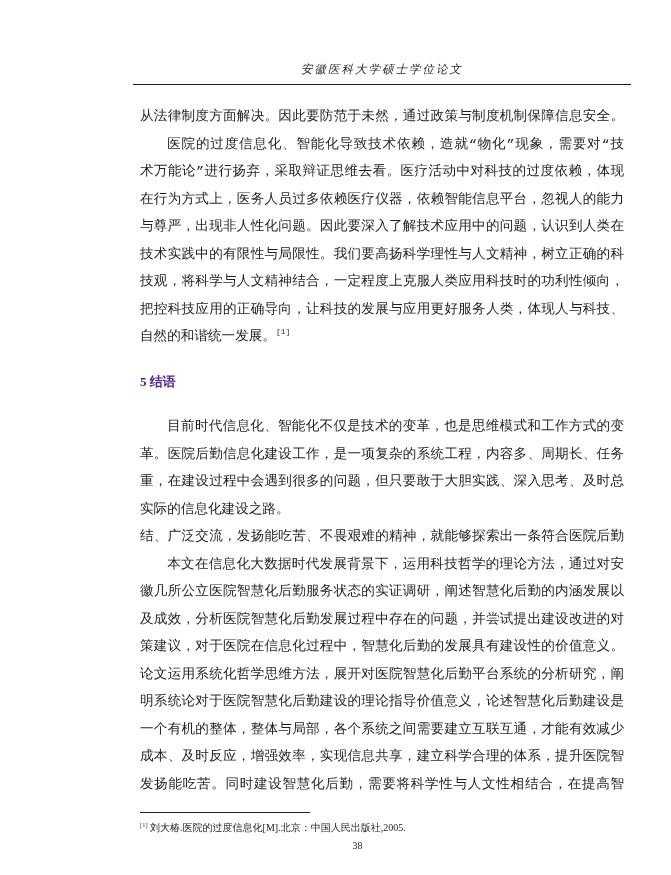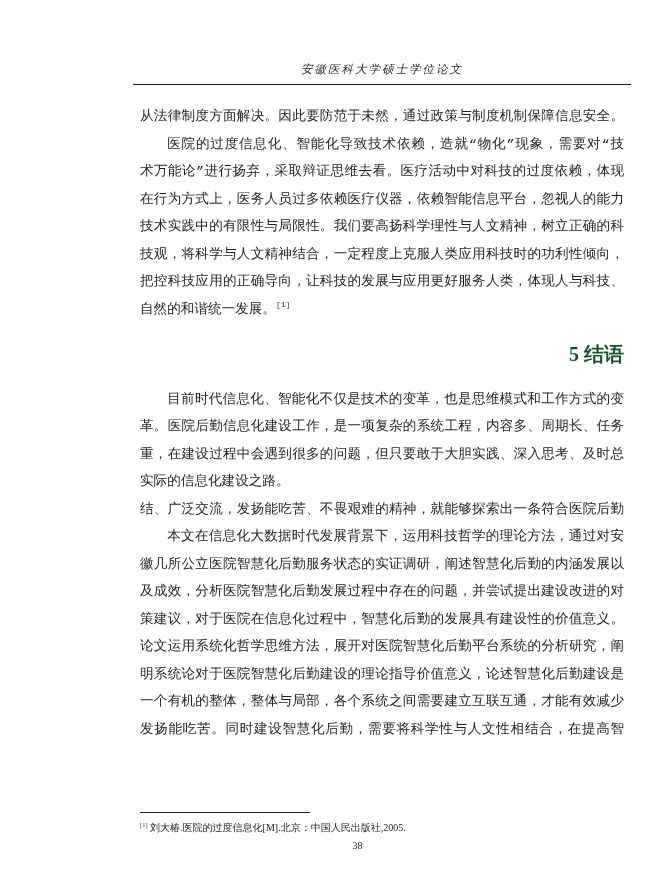--- a/index.html
+++ b/index.html
@@ -44,26 +44,25 @@
     white-space: normal;
     font-family: Liberation Mono, monospace;
   }
   .j {
     text-align: justify;
     text-align-last: justify;
     text-justify: inter-character;
   }
   .indent { text-indent: 2em; }
   .heading {
-    font-size: 20px;
+    font-size: 13px;
     font-weight: bold;
     line-height: 24px;
     margin: 19px 0 19.5px 0;
-    color: #14532d;
-    text-align: right;
+    color: #4c1d95;
   }
   sup.ref {
     font-size: 8px;
     line-height: 0;
     vertical-align: super;
     color: #333;
   }
   .footnote {
     position: absolute;
     top: 812px;
@@ -99,40 +98,42 @@
   <div class="header-title">安徽医科大学硕士学位论文</div>
   <div class="header-rule"></div>
 
   <div class="content">
 
     <div class="line j">从法律制度方面解决。因此要防范于未然，通过政策与制度机制保障信息安全。</div>
 
     <div class="line j indent">医院的过度信息化、智能化导致技术依赖，造就“物化”现象，需要对“技</div>
     <div class="line j">术万能论”进行扬弃，采取辩证思维去看。医疗活动中对科技的过度依赖，体现</div>
     <div class="line j">在行为方式上，医务人员过多依赖医疗仪器，依赖智能信息平台，忽视人的能力</div>
+    <div class="line j">与尊严，出现非人性化问题。因此要深入了解技术应用中的问题，认识到人类在</div>
     <div class="line j">技术实践中的有限性与局限性。我们要高扬科学理性与人文精神，树立正确的科</div>
     <div class="line j">技观，将科学与人文精神结合，一定程度上克服人类应用科技时的功利性倾向，</div>
     <div class="line j">把控科技应用的正确导向，让科技的发展与应用更好服务人类，体现人与科技、</div>
     <div class="line"><span>自然的和谐统一发展。</span><sup class="ref">[1]</sup></div>
 
     <div class="heading">5 结语</div>
 
     <div class="line j indent">目前时代信息化、智能化不仅是技术的变革，也是思维模式和工作方式的变</div>
     <div class="line j">革。医院后勤信息化建设工作，是一项复杂的系统工程，内容多、周期长、任务</div>
     <div class="line j">重，在建设过程中会遇到很多的问题，但只要敢于大胆实践、深入思考、及时总</div>
     <div class="line">实际的信息化建设之路。</div>
     <div class="line j">结、广泛交流，发扬能吃苦、不畏艰难的精神，就能够探索出一条符合医院后勤</div>
 
     <div class="line j indent">本文在信息化大数据时代发展背景下，运用科技哲学的理论方法，通过对安</div>
     <div class="line j">徽几所公立医院智慧化后勤服务状态的实证调研，阐述智慧化后勤的内涵发展以</div>
     <div class="line j">及成效，分析医院智慧化后勤发展过程中存在的问题，并尝试提出建设改进的对</div>
     <div class="line j">策建议，对于医院在信息化过程中，智慧化后勤的发展具有建设性的价值意义。</div>
     <div class="line j">论文运用系统化哲学思维方法，展开对医院智慧化后勤平台系统的分析研究，阐</div>
     <div class="line j">明系统论对于医院智慧化后勤建设的理论指导价值意义，论述智慧化后勤建设是</div>
     <div class="line j">一个有机的整体，整体与局部，各个系统之间需要建立互联互通，才能有效减少</div>
+    <div class="line j">成本、及时反应，增强效率，实现信息共享，建立科学合理的体系，提升医院智</div>
     <div class="line j">发扬能吃苦。同时建设智慧化后勤，需要将科学性与人文性相结合，在提高智</div>
 
   </div>
 
   <div class="footnote">
     <div class="fn-rule"></div>
     <div class="fn-line"><sup class="ref">[1]</sup> <span>刘大椿.医院的过度信息化[M].北京：中国人民出版社,2005.</span></div>
   </div>
 
   <div class="page-number">38</div>

